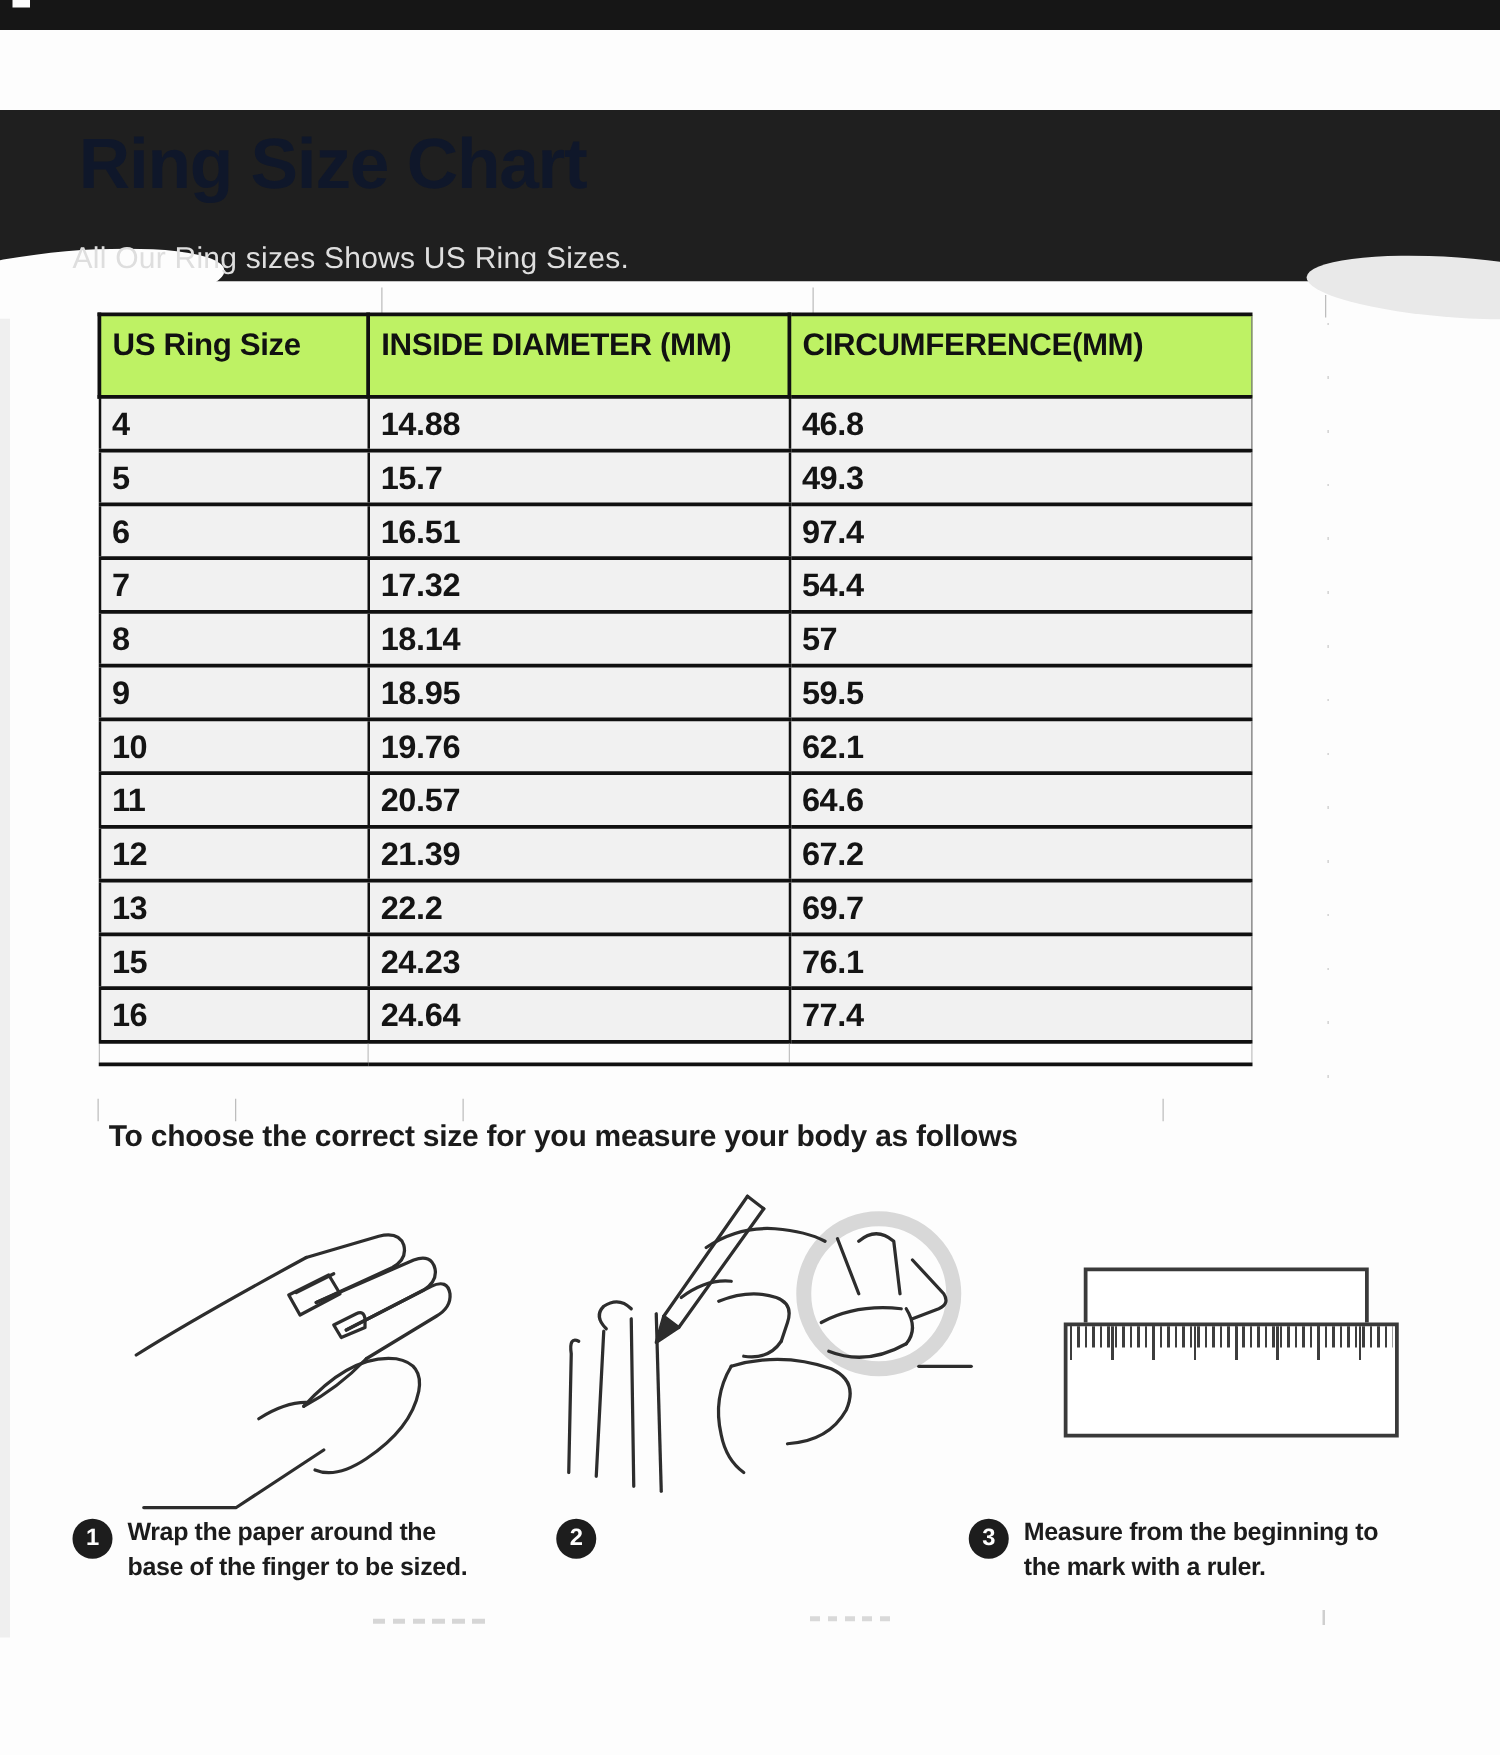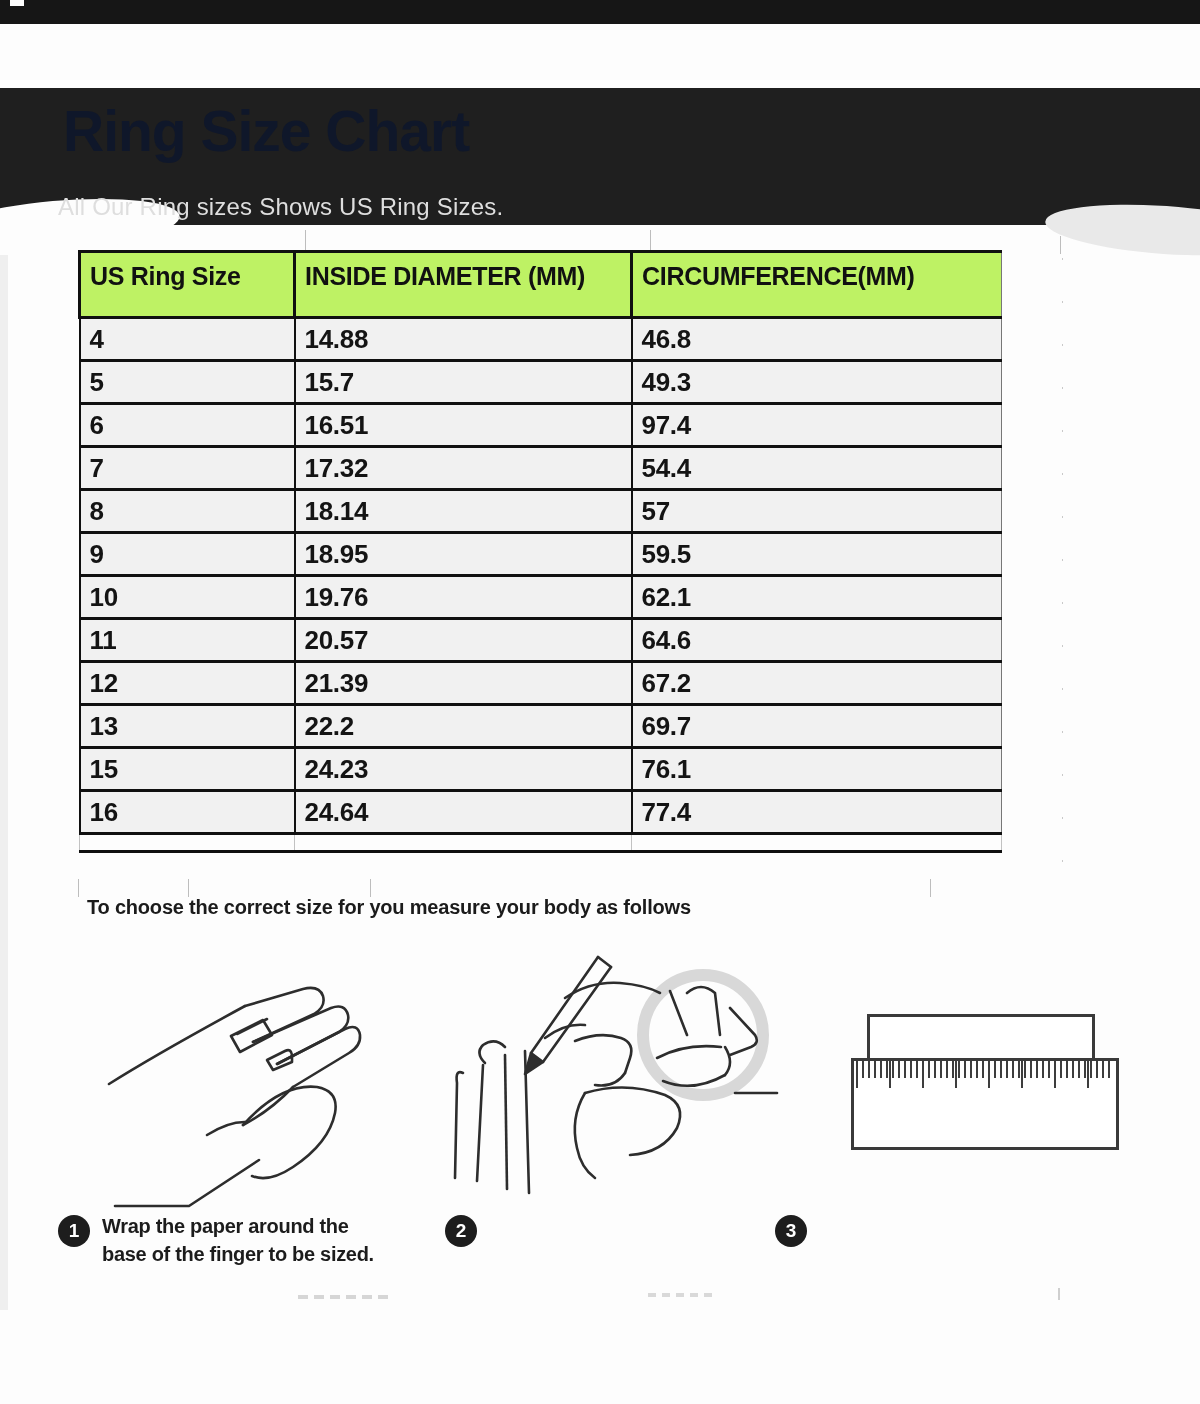--- a/index.html
+++ b/index.html
@@ -36,21 +36,21 @@
   col.c0{width:215px;} col.c1{width:337px;} col.c2{width:370px;}
   th{background:#bef264;border:3px solid #101010;font-size:25px;font-weight:700;text-align:left;
      padding:9px 4px 25px 9px;color:#111;letter-spacing:-0.3px;}
   td{background:#f1f1f1;border:2px solid #101010;border-top-width:3px;height:40px;font-size:26px;
      font-weight:700;padding:0 4px 0 9px;color:#141414;letter-spacing:-0.3px;vertical-align:middle;}
   th:last-child,td:last-child{border-right:1px solid #777;}
   tr.empty-row td{background:transparent;border-left:1px solid #c2c2c2;border-right:1px solid #c2c2c2;
                   border-top:3px solid #101010;border-bottom:3px solid #101010;height:15px;}
 
   
-  .measure-heading{position:absolute;left:87px;top:896px;font-size:20px;font-weight:700;
+  .measure-heading{position:absolute;left:87px;top:896px;font-size:24px;font-weight:700;
                    color:#1b1b1b;letter-spacing:-0.2px;z-index:3;}
   .figure{position:absolute;z-index:3;}
   .fig1{left:95px;top:963px;}
   .fig2{left:425px;top:943px;}
   .fig3{left:845px;top:1006px;width:285px;height:145px;}
   .fig3 .paper{position:absolute;left:22px;top:8px;width:222px;height:46px;
                background:#fff;border:3px solid #3a3a3a;}
   .fig3 .ruler{position:absolute;left:6px;top:52px;width:262px;height:86px;
                background:#fff;border:3px solid #3a3a3a;}
   .fig3 .ticks-minor{position:absolute;left:2px;top:0;right:2px;height:17px;
@@ -243,14 +243,18 @@
       <div class="step-text">
         <div>Wrap the paper around the</div>
         <div>base of the finger to be sized.</div>
       </div>
     </div>
     <div class="step">
       <div class="badge">2</div>
     </div>
     <div class="step">
       <div class="badge">3</div>
+      <div class="step-text">
+        <div>Measure from the beginning to</div>
+        <div>the mark with a ruler.</div>
+      </div>
     </div>
   </div>
 
 </body></html>

